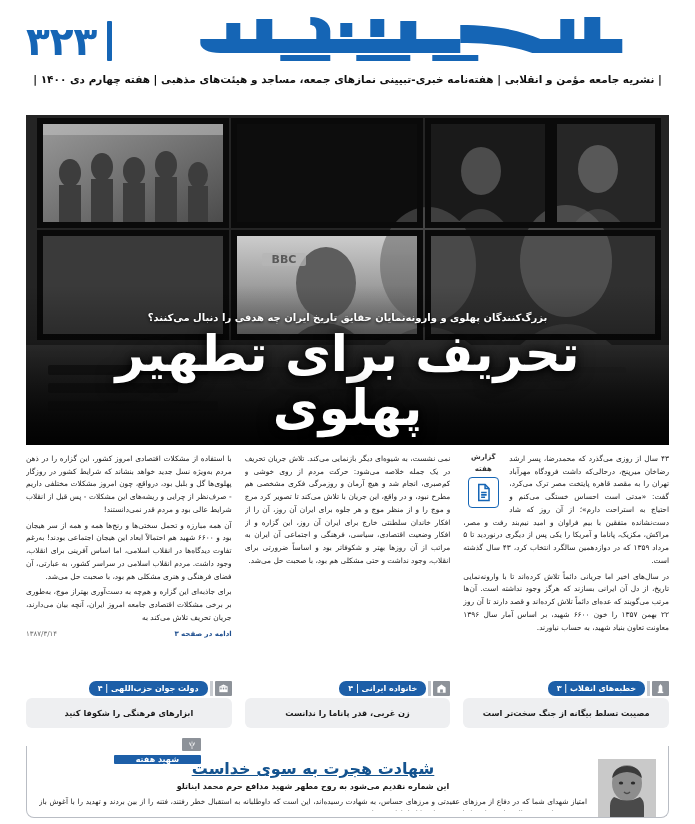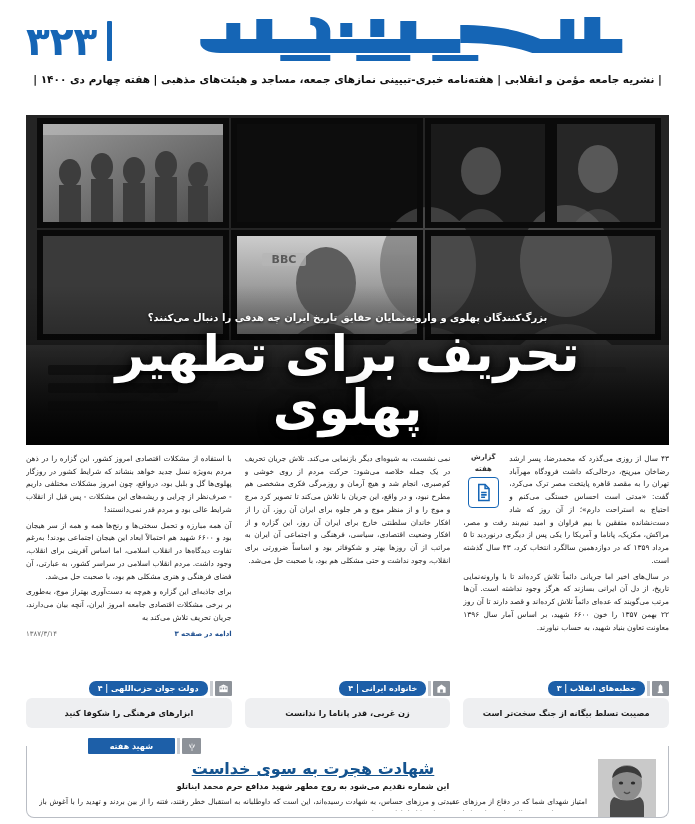--- a/index.html
+++ b/index.html
@@ -118,20 +118,21 @@
   }
   .teaser-body span { font-size:8.2px; font-weight:bold; color:#1b1b1b; }
 
   
   .martyr-zone { margin:10px 26px 0 26px; position:relative; }
   .martyr-head {
     display:flex; align-items:stretch; gap:2px; direction:rtl;
     justify-content:flex-start; height:16px; margin-right:auto;
     width:fit-content; margin-left:0; position:relative; z-index:3;
     margin-right:calc(100% - 175px);
+    flex-direction:column;
   }
   .m-icon {
     width:19px; background:#8d9299; display:flex; align-items:center;
     justify-content:center; border-radius:1px;
   }
   .m-icon svg { width:12px; height:13px; display:block; }
   .m-grip { width:3px; background:#c9ccd1; }
   .m-label {
     background:#1d5fa8; color:#fff; font-size:8px; font-weight:bold;
     padding:0 22px; display:flex; align-items:center; border-radius:1px;

